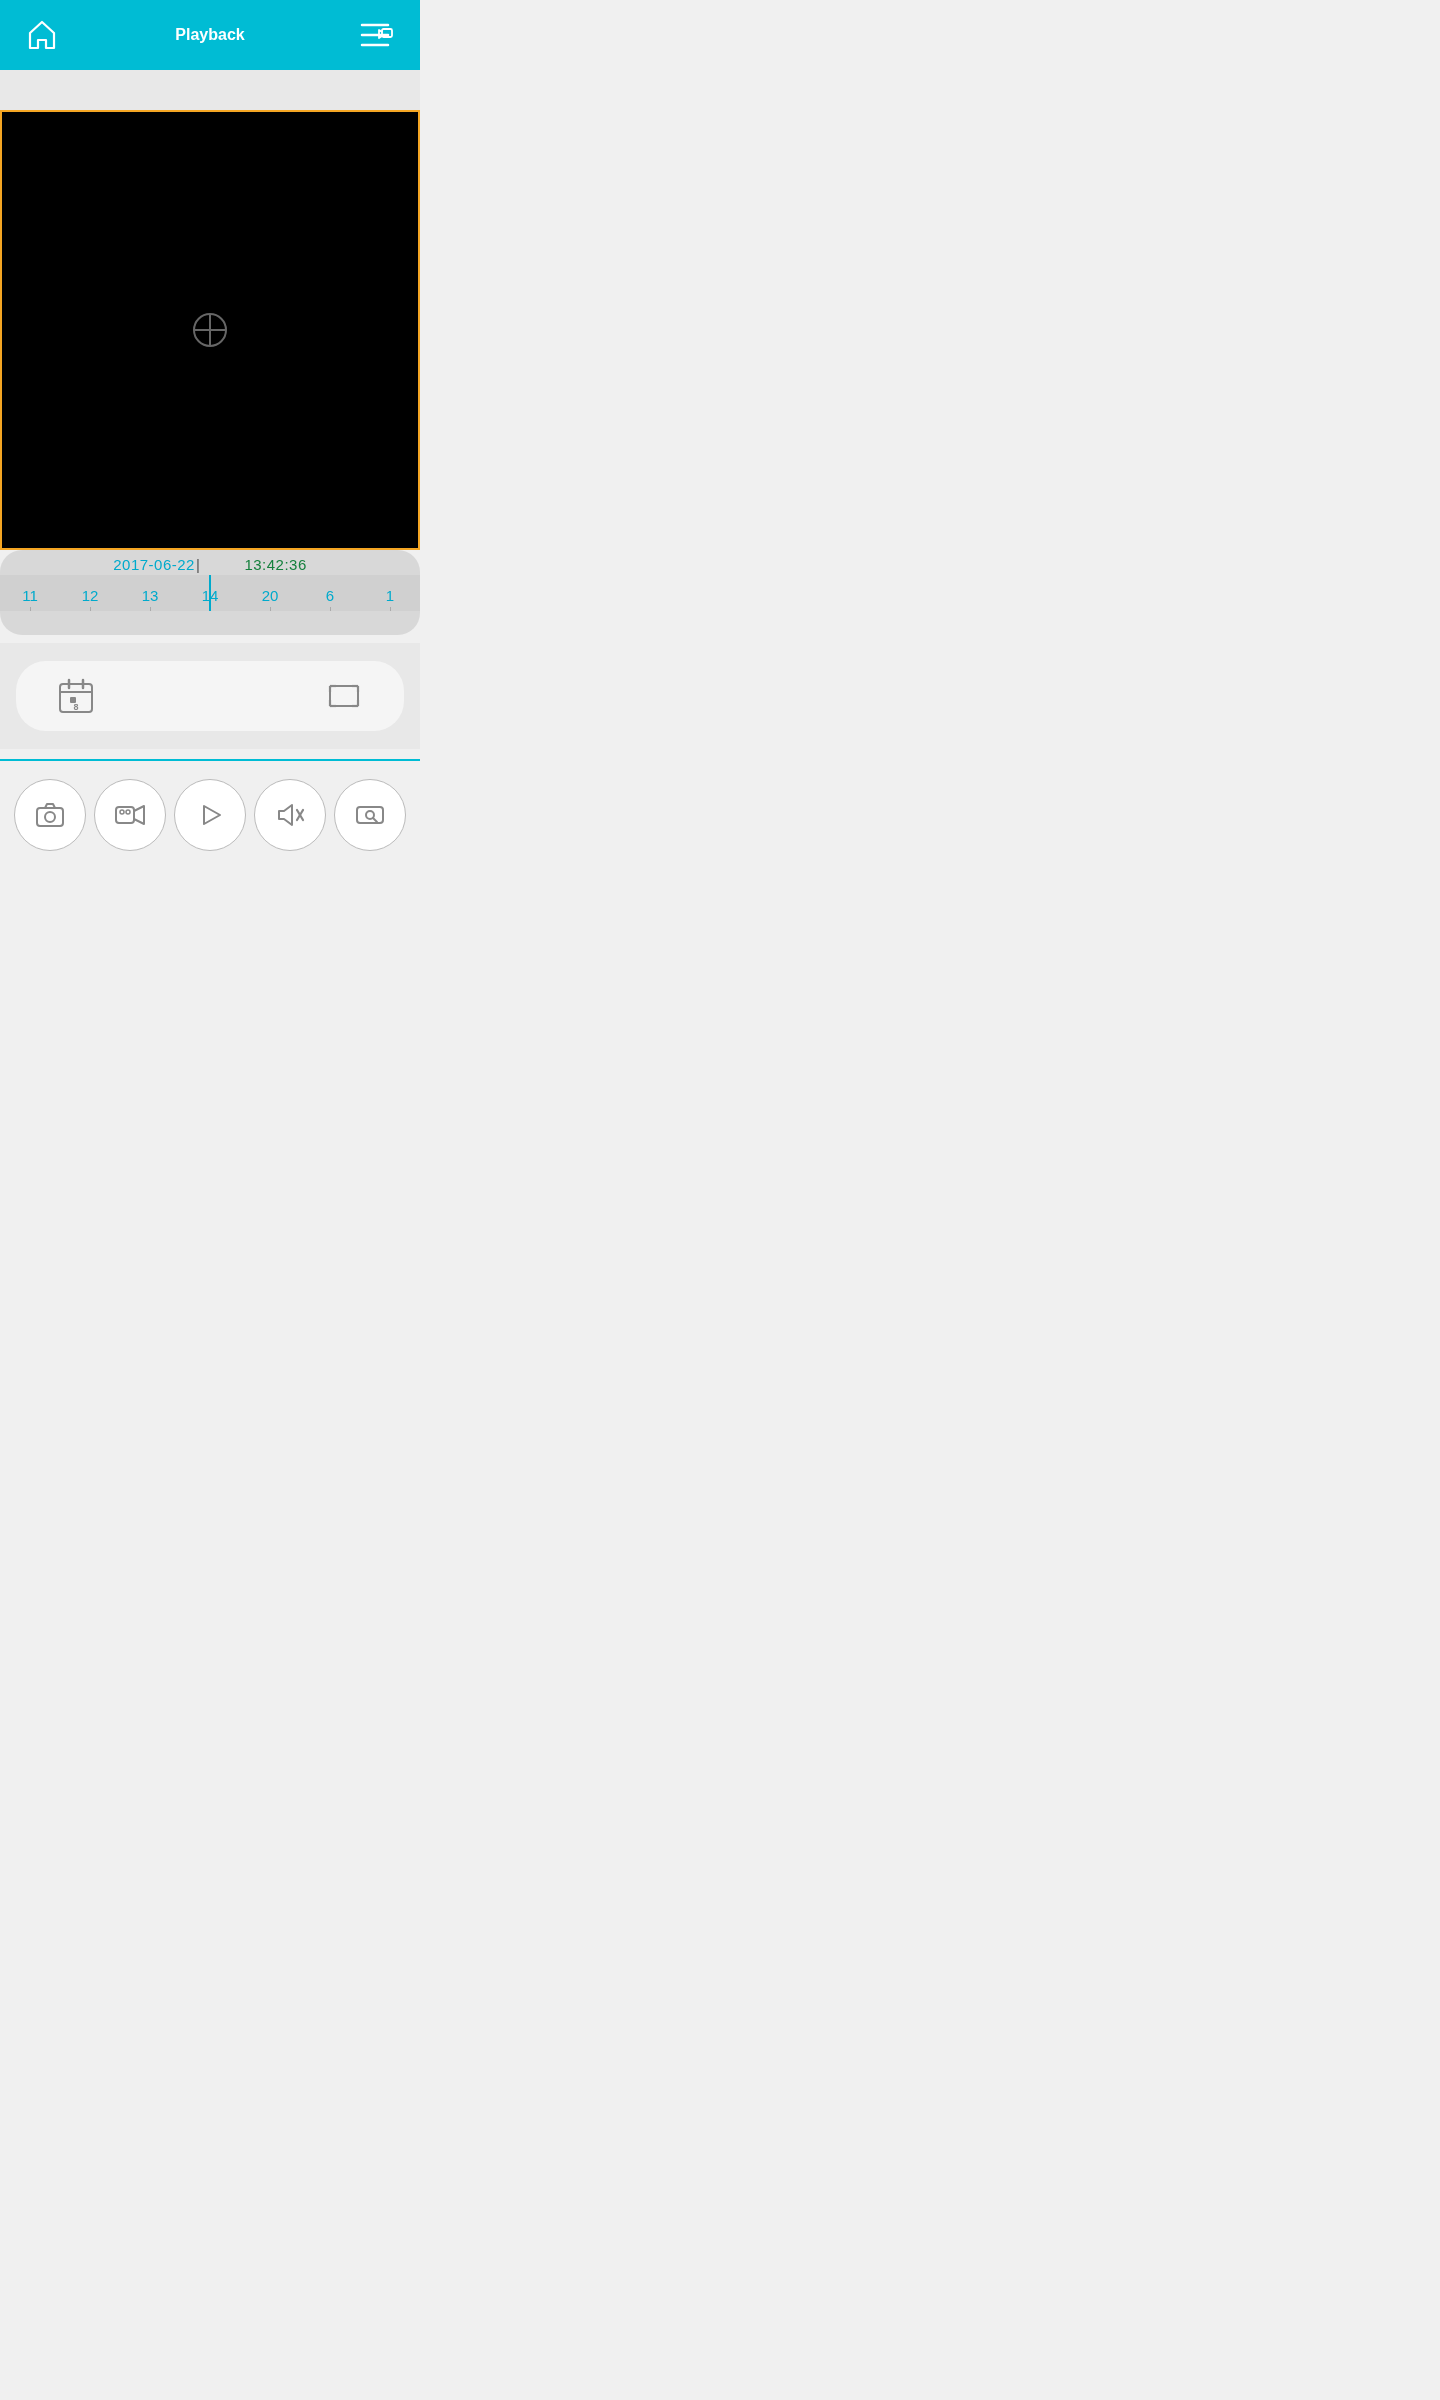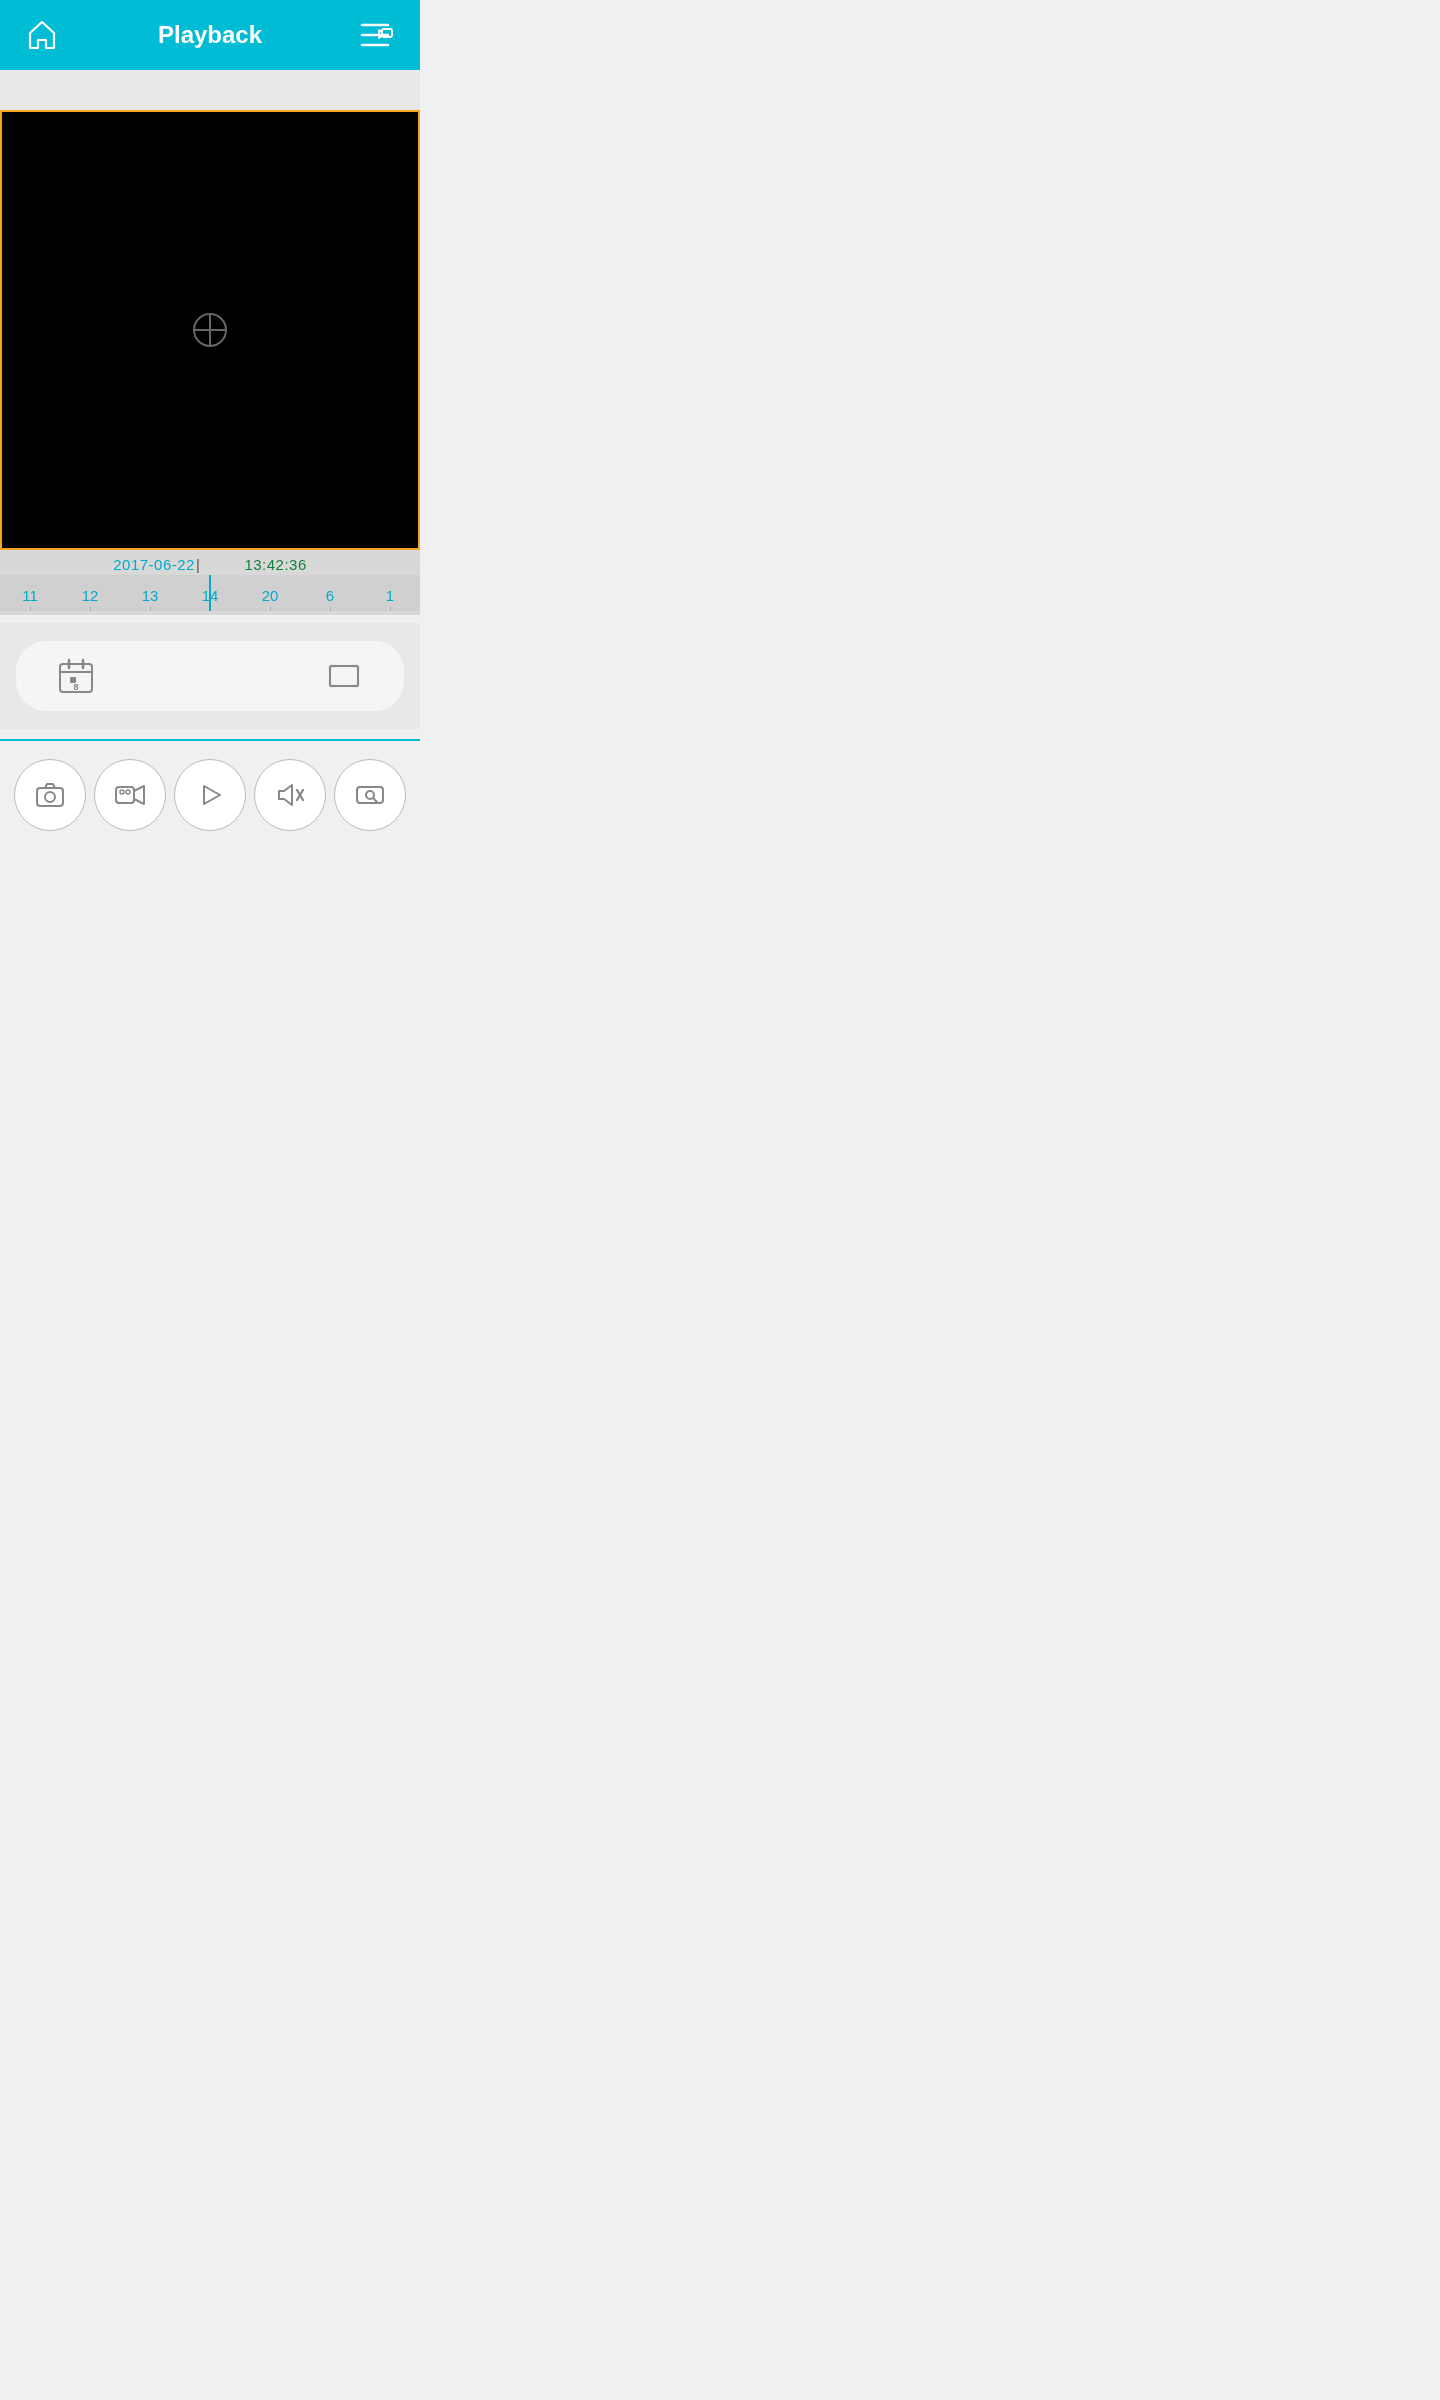--- a/index.html
+++ b/index.html
@@ -25,21 +25,21 @@
       justify-content: space-between;
       padding: 0 20px;
       position: relative;
     }
 
     .header-title {
       position: absolute;
       left: 50%;
       transform: translateX(-50%);
       color: white;
-      font-size: 24px;
+      font-size: 16px;
       font-weight: bold;
       text-align: right;
     }
 
     .home-icon-wrap {
       width: 44px;
       height: 44px;
       display: flex;
       align-items: center;
       justify-content: center;
@@ -88,21 +88,22 @@
     }
 
     .crosshair-icon {
       width: 44px;
       height: 44px;
     }
 
     
     .timeline-section {
       background: #d8d8d8;
-      padding-bottom: 4px;
+      padding-bottom: 24px;
+      border-radius: 22px;
     }
 
     .timeline-timestamp {
       display: flex;
       justify-content: center;
       padding: 6px 0 2px 0;
       font-size: 15px;
       color: #00aacc;
       font-weight: 400;
       letter-spacing: 0.5px;

